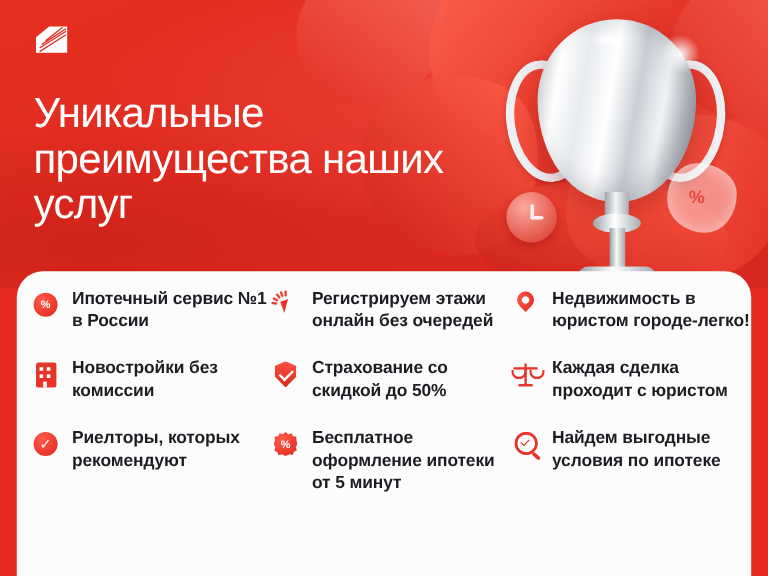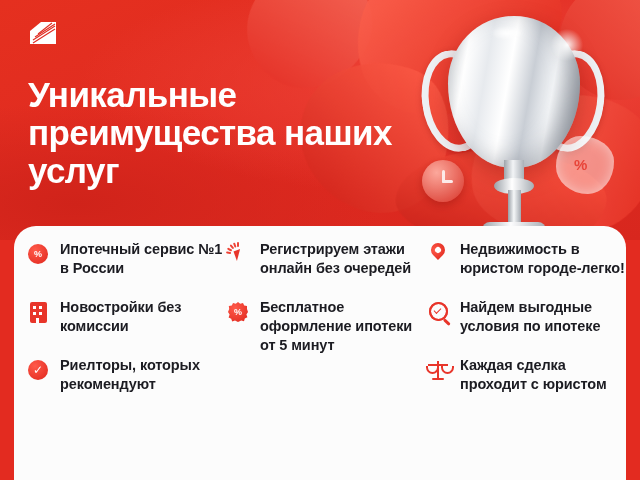--- a/index.html
+++ b/index.html
@@ -66,21 +66,21 @@
   .seal .disc{position:absolute;inset:0;border-radius:42% 58% 45% 55%/52% 44% 56% 48%;
        background:rgba(255,255,255,.45);box-shadow:inset 0 0 14px rgba(255,255,255,.6);}
   .seal .pct{position:absolute;left:18px;top:20px;width:22px;height:18px;color:#e8453a;font-size:15px;
        font-weight:700;line-height:18px;}
 
   
   .logo{position:absolute;left:28px;top:20px;display:flex;align-items:center;gap:8px;}
   .logo-mark{width:30px;height:26px;position:relative;}
   .logo-word{color:#fff;font-size:30px;font-weight:700;letter-spacing:-.5px;line-height:30px;}
   .headline{position:absolute;left:28px;top:76px;width:380px;color:#fff;
-       font-size:35px;font-weight:700;line-height:38px;letter-spacing:-.6px;}
+       font-size:35px;font-weight:400;line-height:38px;letter-spacing:-.6px;}
 
   
   .card{position:absolute;left:14px;top:226px;width:612px;height:254px;
         background:#fcfcfc;border-radius:22px 22px 0 0;}
   .cols{position:absolute;left:12px;top:14px;width:600px;display:flex;}
   .col{width:200px;}
   .feat{display:flex;gap:10px;margin-bottom:20px;}
   .ic{width:24px;height:24px;flex:0 0 24px;margin-top:2px;position:relative;}
   .ftxt{color:#1c1c22;font-size:14.5px;font-weight:700;line-height:19px;letter-spacing:-.1px;}
 
@@ -223,56 +223,64 @@
               <span class="ray" style="transform:rotate(0deg)"></span>
               <span class="ray" style="transform:rotate(-62deg)"></span>
               <span class="ray" style="transform:rotate(-82deg)"></span>
               <span class="arrow"></span>
             </span>
           </span>
           <span class="ftxt">Регистрируем этажи онлайн без очередей</span>
         </div>
         <div class="feat">
           <span class="ic">
+            <span class="shield">
+                <span class="tick"></span>
+              </span>
+          </span>
+          <span class="ftxt">Страхование со скидкой до 50%</span>
+        </div>
+        <div class="feat">
+          <span class="ic">
             <span class="badge"></span>
             <span class="glyph">%</span>
           </span>
           <span class="ftxt">Бесплатное оформление ипотеки от 5 минут</span>
         </div>
       </div>
 
       <div class="col">
         <div class="feat">
           <span class="ic">
             <span class="pin">
                 <span class="hole"></span>
               </span>
           </span>
           <span class="ftxt">Недвижимость в юристом городе-легко!</span>
-        </div>
-        <div class="feat">
-          <span class="ic">
-            <span class="mag">
-                <span class="chk"></span>
-              </span>
-            <span class="mag">
-                <span class="hand"></span>
-              </span>
-          </span>
-          <span class="ftxt">Найдем выгодные условия по ипотеке</span>
         </div>
         <div class="feat">
           <span class="ic">
             <span class="scale">
               <span class="post"></span>
                 <span class="bar"></span>
               <span class="pan pl"></span>
                 <span class="pan pr"></span>
               <span class="foot"></span>
             </span>
           </span>
           <span class="ftxt">Каждая сделка проходит с юристом</span>
         </div>
+        <div class="feat">
+          <span class="ic">
+            <span class="mag">
+                <span class="chk"></span>
+              </span>
+            <span class="mag">
+                <span class="hand"></span>
+              </span>
+          </span>
+          <span class="ftxt">Найдем выгодные условия по ипотеке</span>
+        </div>
       </div>
 
     </div>
   </div>
 </div>
 
 </body></html>

